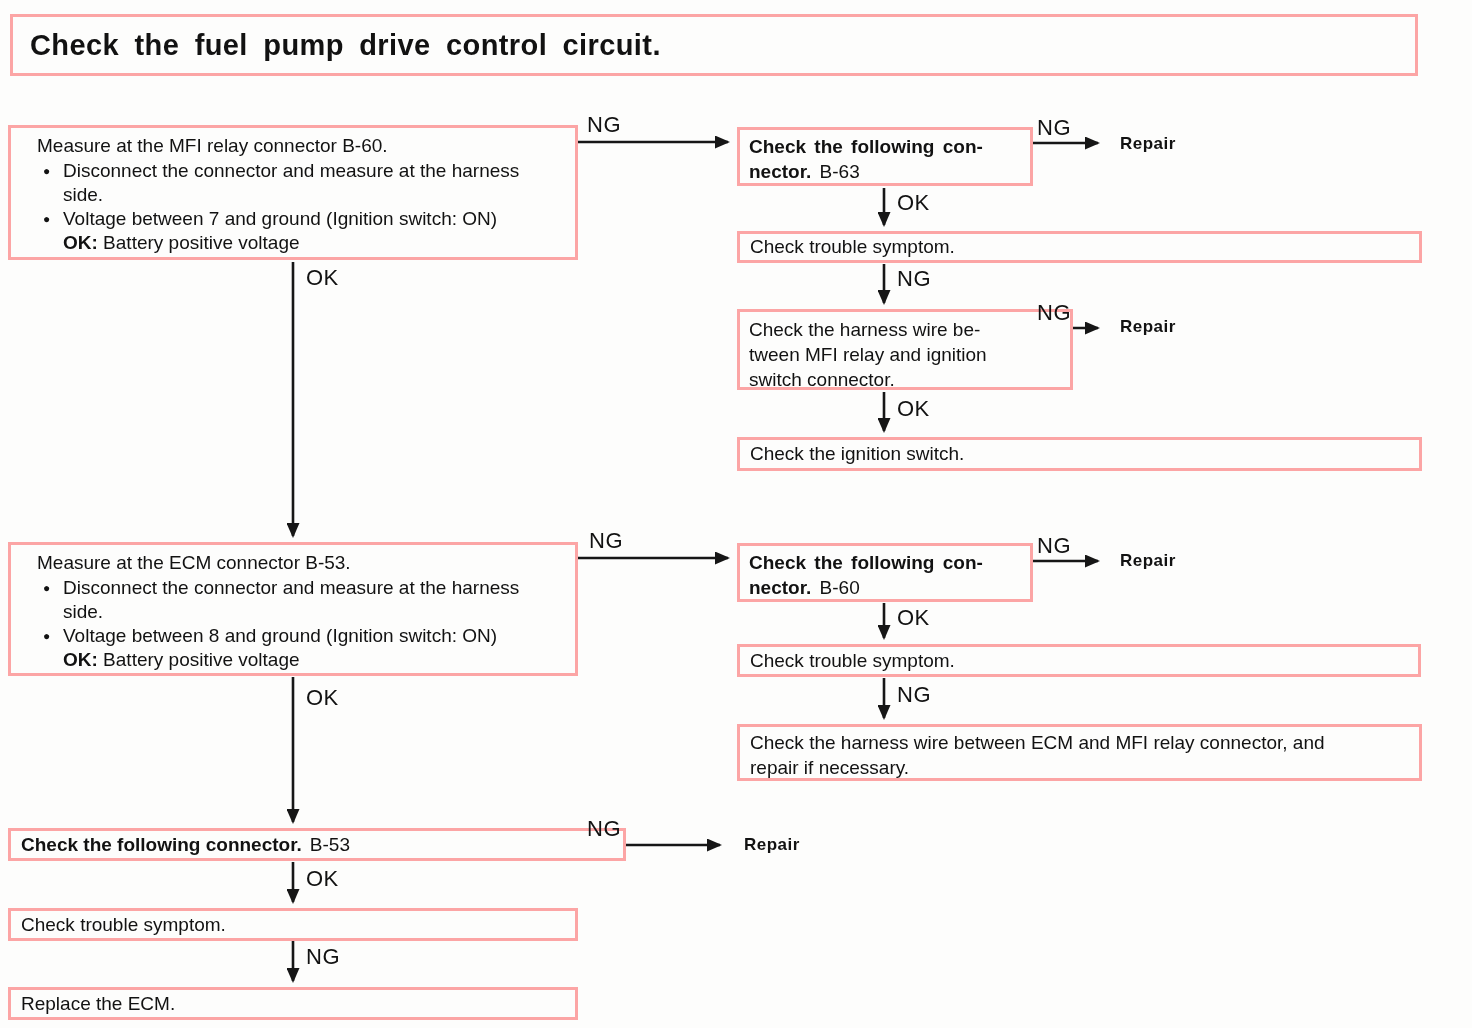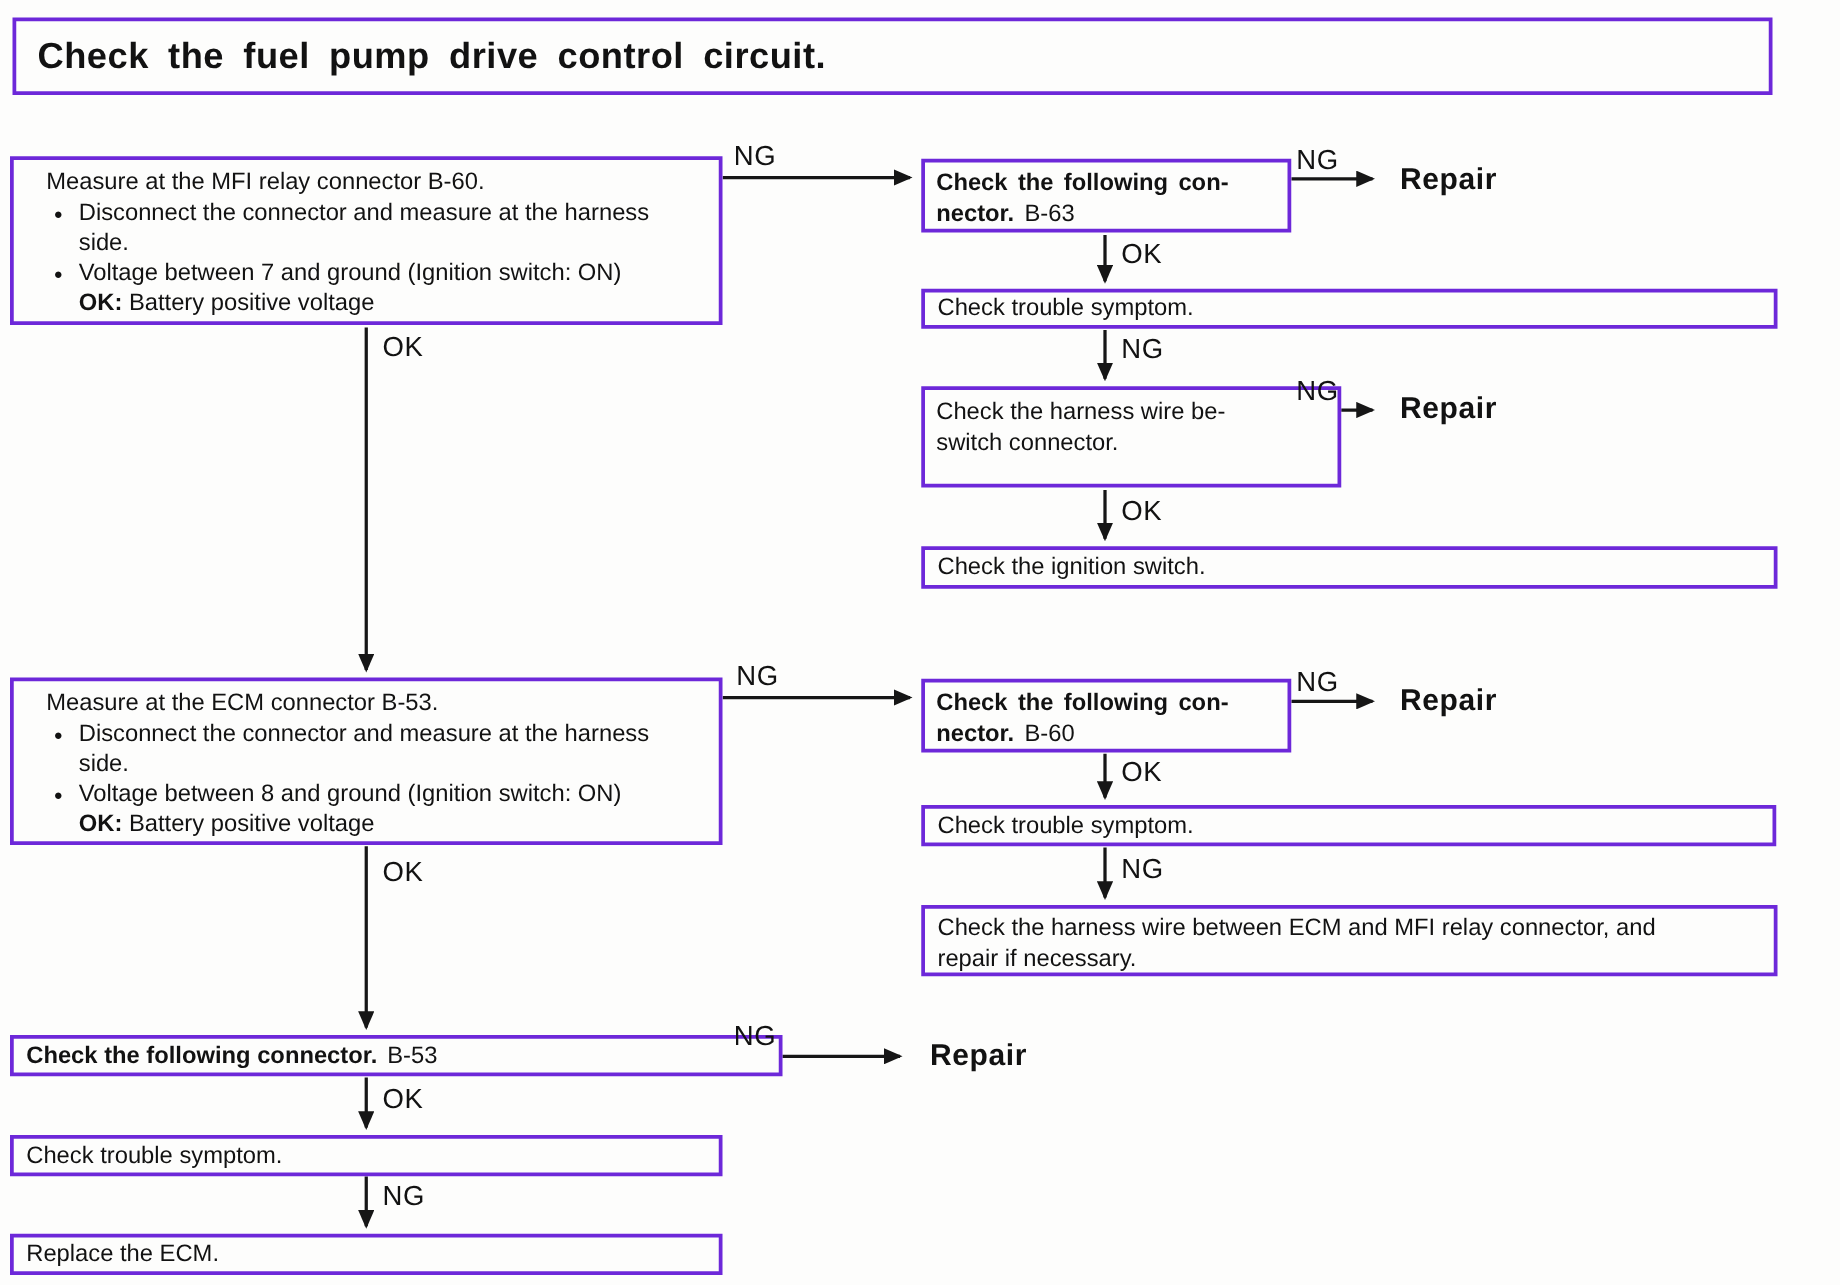--- a/index.html
+++ b/index.html
@@ -1,42 +1,42 @@
 <!DOCTYPE html>
 <html><head>
 <meta charset="utf-8">
 <style>
   html,body{margin:0;padding:0;background:#ffffff;}
   .canvas{
     position:relative;width:1472px;height:1028px;background:#fdfdfc;
     font-family:"Liberation Sans",sans-serif;color:#121212;overflow:hidden;
   }
   .box{
-    position:absolute;border:3px solid #6d28d9;box-sizing:border-box;
+    position:absolute;border:3px solid #fca5a5;box-sizing:border-box;
     font-size:19px;line-height:24px;background:#fdfdfc;
   }
   .title-box{
     display:flex;align-items:center;padding-left:17px;
     font-size:29px;font-weight:bold;letter-spacing:.4px;word-spacing:7px;line-height:30px;
   }
   .big-node{padding:6px 0 0 26px;}
   .node-head{margin-bottom:1px;}
   .bullet-row{display:flex;}
   .bullet-dot{width:20px;margin-left:6px;font-size:12px;line-height:24px;flex:0 0 20px;}
   .bullet-text{flex:1;}
   .result-row{margin-left:26px;}
   .small-node{padding:4px 6px 0 9px;font-weight:bold;line-height:25px;word-spacing:3px;}
   .small-node .code{font-weight:normal;word-spacing:normal;}
   .plain-node{padding:5px 6px 0 9px;line-height:25px;}
   .bar-node{display:flex;align-items:center;padding-left:10px;}
   .para-node{padding:3px 10px 0 10px;line-height:25px;}
   .bold{font-weight:bold;}
   .gap{display:inline-block;width:8px;}
   .edge-label{position:absolute;font-size:22px;line-height:26px;letter-spacing:.5px;}
-  .terminal{position:absolute;font-size:24px;line-height:26px;font-weight:bold;letter-spacing:.5px;}
+  .terminal{position:absolute;font-size:17px;line-height:26px;font-weight:bold;letter-spacing:.5px;}
   svg.connectors{position:absolute;left:0;top:0;width:1472px;height:1028px;}
   svg.connectors line{stroke:#161616;stroke-width:2.6;}
 </style>
 </head>
 <body>
 
 <div class="canvas">
 
   <svg class="connectors">
     <defs>
@@ -91,20 +91,21 @@
       <span class="code">B-63</span>
     </div>
   </div>
 
   <div class="box bar-node" style="left:737px;top:231px;width:685px;height:32px;">
     <span>Check trouble symptom.</span>
   </div>
 
   <div class="box plain-node" style="left:737px;top:309px;width:336px;height:81px;">
     <div>Check the harness wire be-</div>
+    <div>tween MFI relay and ignition</div>
     <div>switch connector.</div>
   </div>
 
   <div class="box bar-node" style="left:737px;top:437px;width:685px;height:34px;">
     <span>Check the ignition switch.</span>
   </div>
 
   <div class="box big-node" style="left:8px;top:542px;width:570px;height:134px;">
     <div class="node-head">Measure at the ECM connector B-53.</div>
     <div class="bullet-row">

